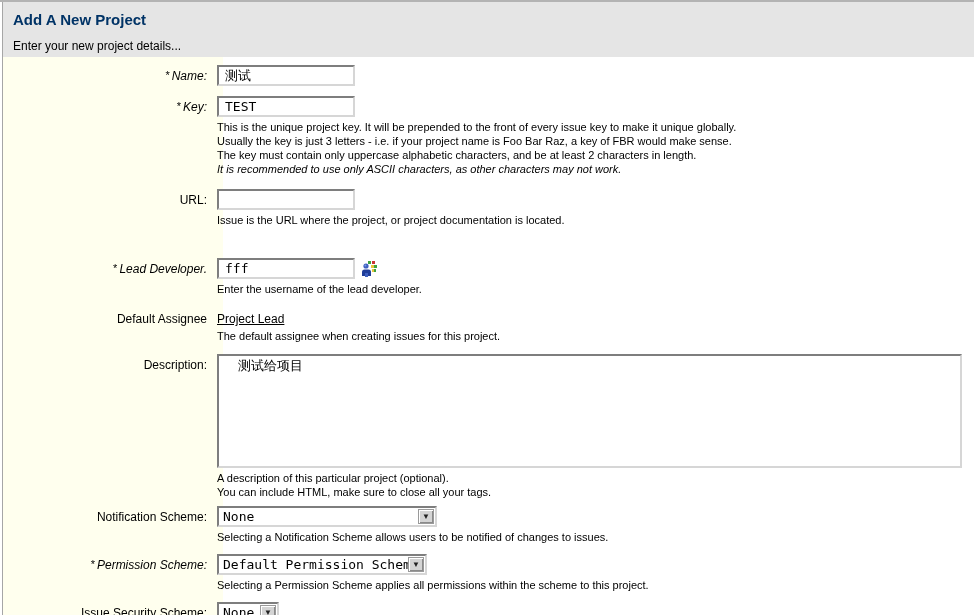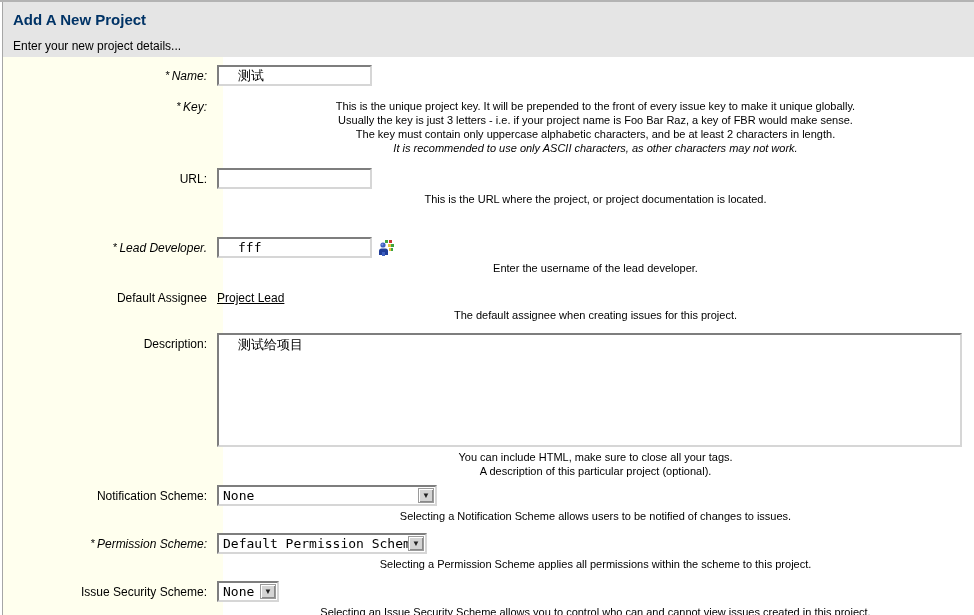--- a/index.html
+++ b/index.html
@@ -24,30 +24,30 @@
   .label-cell.italic .lbl { font-style: italic; }
   .req { font-size: 11px; vertical-align: top; margin-right: 2px; }
   .field-cell { flex: 1; padding-left: 2px; }
 
   .text-input, .textarea, .selectbox {
     border-top: 2px solid #7e7e7e; border-left: 2px solid #7e7e7e;
     border-bottom: 2px solid #d6d6d6; border-right: 2px solid #d6d6d6;
     background: #fff;
   }
   .text-input {
-    width: 155px; height: 21px;
+    width: 138px; height: 21px;
     font: 13px "DejaVu Sans Mono", monospace;
-    padding: 1px 19px; outline: none;
+    padding: 1px 6px; outline: none;
   }
   .textarea {
     width: 745px; height: 114px;
     font: 13px "DejaVu Sans Mono", monospace;
     padding: 1px 19px; resize: none; outline: none; display: block;
   }
-  .help { font-size: 11px; line-height: 14px; margin-top: 3px; color: #000; text-align: center; }
+  .help { font-size: 11px; line-height: 14px; margin-top: 3px; color: #000; }
   .help .italic { font-style: italic; }
 
   .picker-btn { display: inline-block; vertical-align: middle; margin-left: 6px; cursor: pointer; line-height: 0; }
 
   .static-value { font-size: 12px; padding-top: 4px; text-decoration: underline; }
 
   .selectbox { display: inline-flex; align-items: center; height: 21px; padding: 0; }
   .select-value { flex: 1; font: 13px "DejaVu Sans Mono", monospace; padding: 0 4px; white-space: nowrap; overflow: hidden; }
   .select-arrow-btn {
     width: 16px; height: 15px; margin-right: 1px;
@@ -86,37 +86,38 @@
       <div class="field-cell">
         <input class="text-input" type="text" value="测试" style="">
       </div>
     </div>
 
     <div class="row mb-key">
       <div class="label-cell italic">
         <span class="req">*</span><span class="lbl">Key:</span>
       </div>
       <div class="field-cell">
+        <input class="text-input" type="text" value="TEST" style="">
         <div class="help">
           <div>This is the unique project key. It will be prepended to the front of every issue key to make it unique globally.</div>
           <div>Usually the key is just 3 letters - i.e. if your project name is Foo Bar Raz, a key of FBR would make sense.</div>
           <div>The key must contain only uppercase alphabetic characters, and be at least 2 characters in length.</div>
           <div class="italic">It is recommended to use only ASCII characters, as other characters may not work.</div>
         </div>
       </div>
     </div>
 
     <div class="row mb-url">
       <div class="label-cell">
         <span class="lbl">URL:</span>
       </div>
       <div class="field-cell">
         <input class="text-input" type="text" value="" style="">
         <div class="help">
-          <div>This is the URL where the project, or project documentation is located.</div>
+          <div>Issue is the URL where the project, or project documentation is located.</div>
         </div>
       </div>
     </div>
 
     <div class="row mb-lead">
       <div class="label-cell italic">
         <span class="req">*</span><span class="lbl">Lead Developer.</span>
       </div>
       <div class="field-cell">
         <input class="text-input" type="text" value="fff" style=""><span class="picker-btn"><svg width="16" height="16" viewBox="0 0 16 16">
@@ -149,22 +150,22 @@
       </div>
     </div>
 
     <div class="row mb-desc">
       <div class="label-cell">
         <span class="lbl">Description:</span>
       </div>
       <div class="field-cell">
         <textarea class="textarea" style="">测试给项目</textarea>
         <div class="help">
+          <div>A description of this particular project (optional).</div>
           <div>You can include HTML, make sure to close all your tags.</div>
-          <div>A description of this particular project (optional).</div>
         </div>
       </div>
     </div>
 
     <div class="row mb-scheme">
       <div class="label-cell">
         <span class="lbl">Notification Scheme:</span>
       </div>
       <div class="field-cell">
         <div class="selectbox" style="width:220px">

